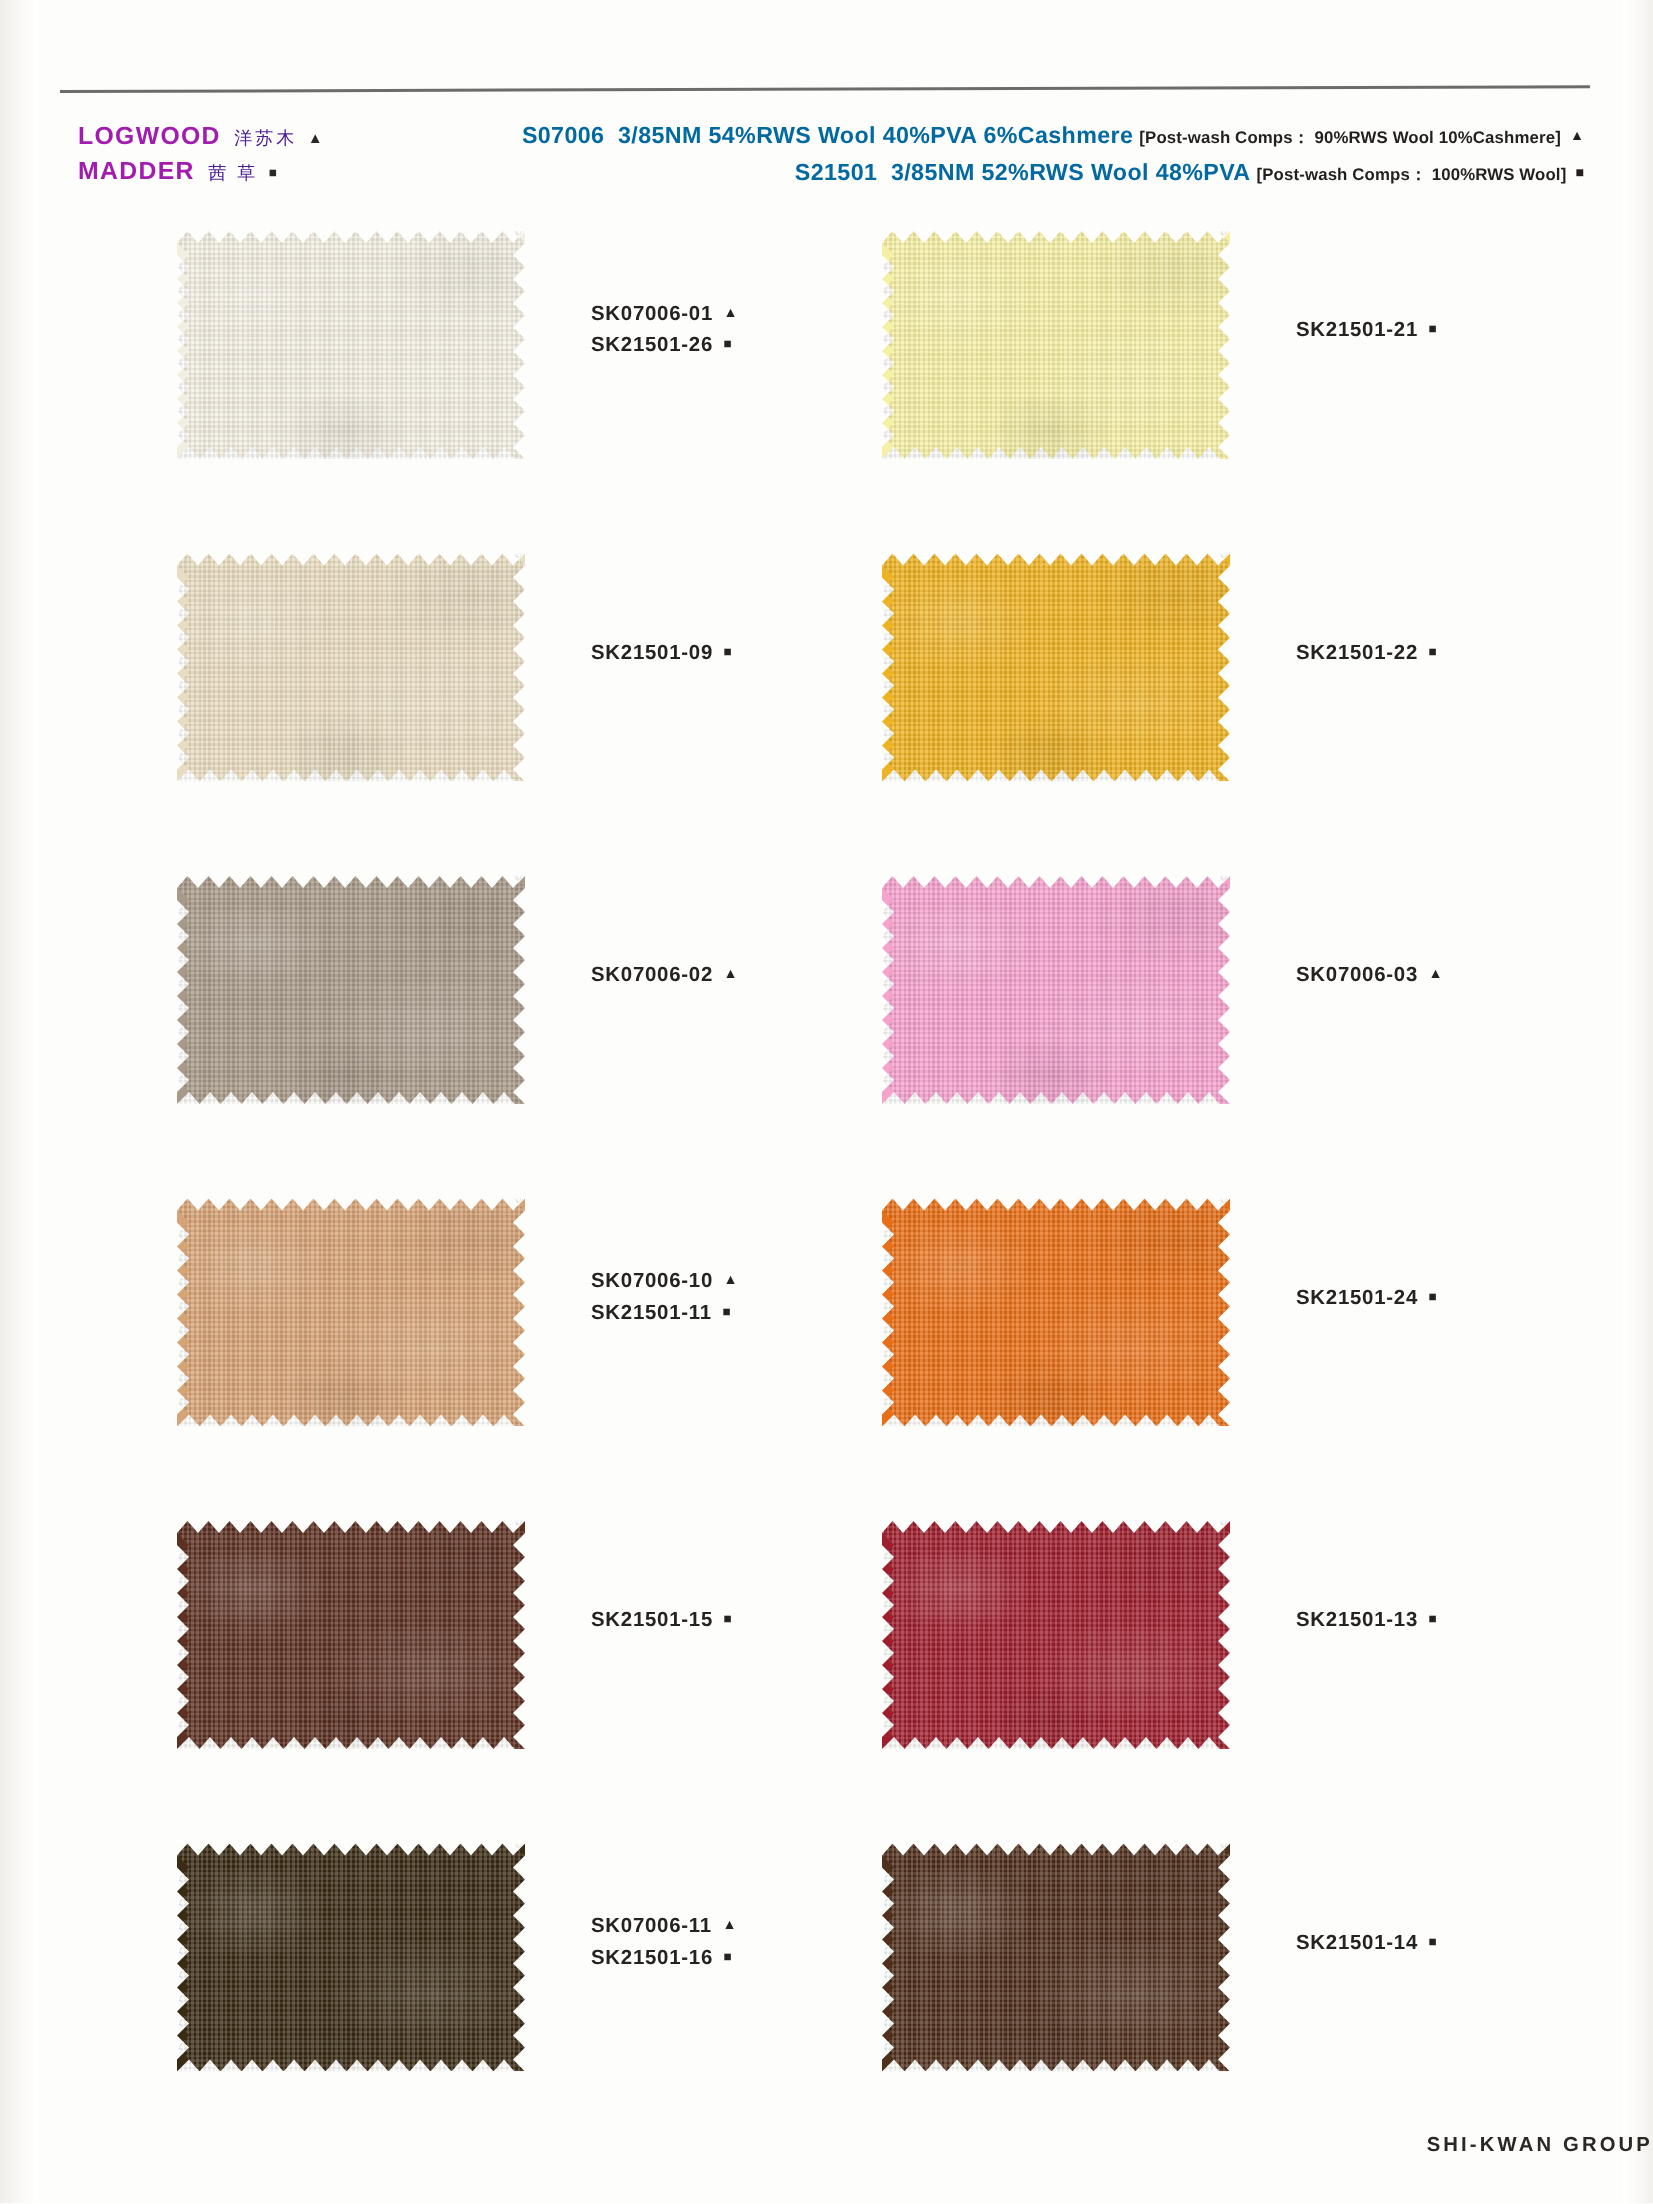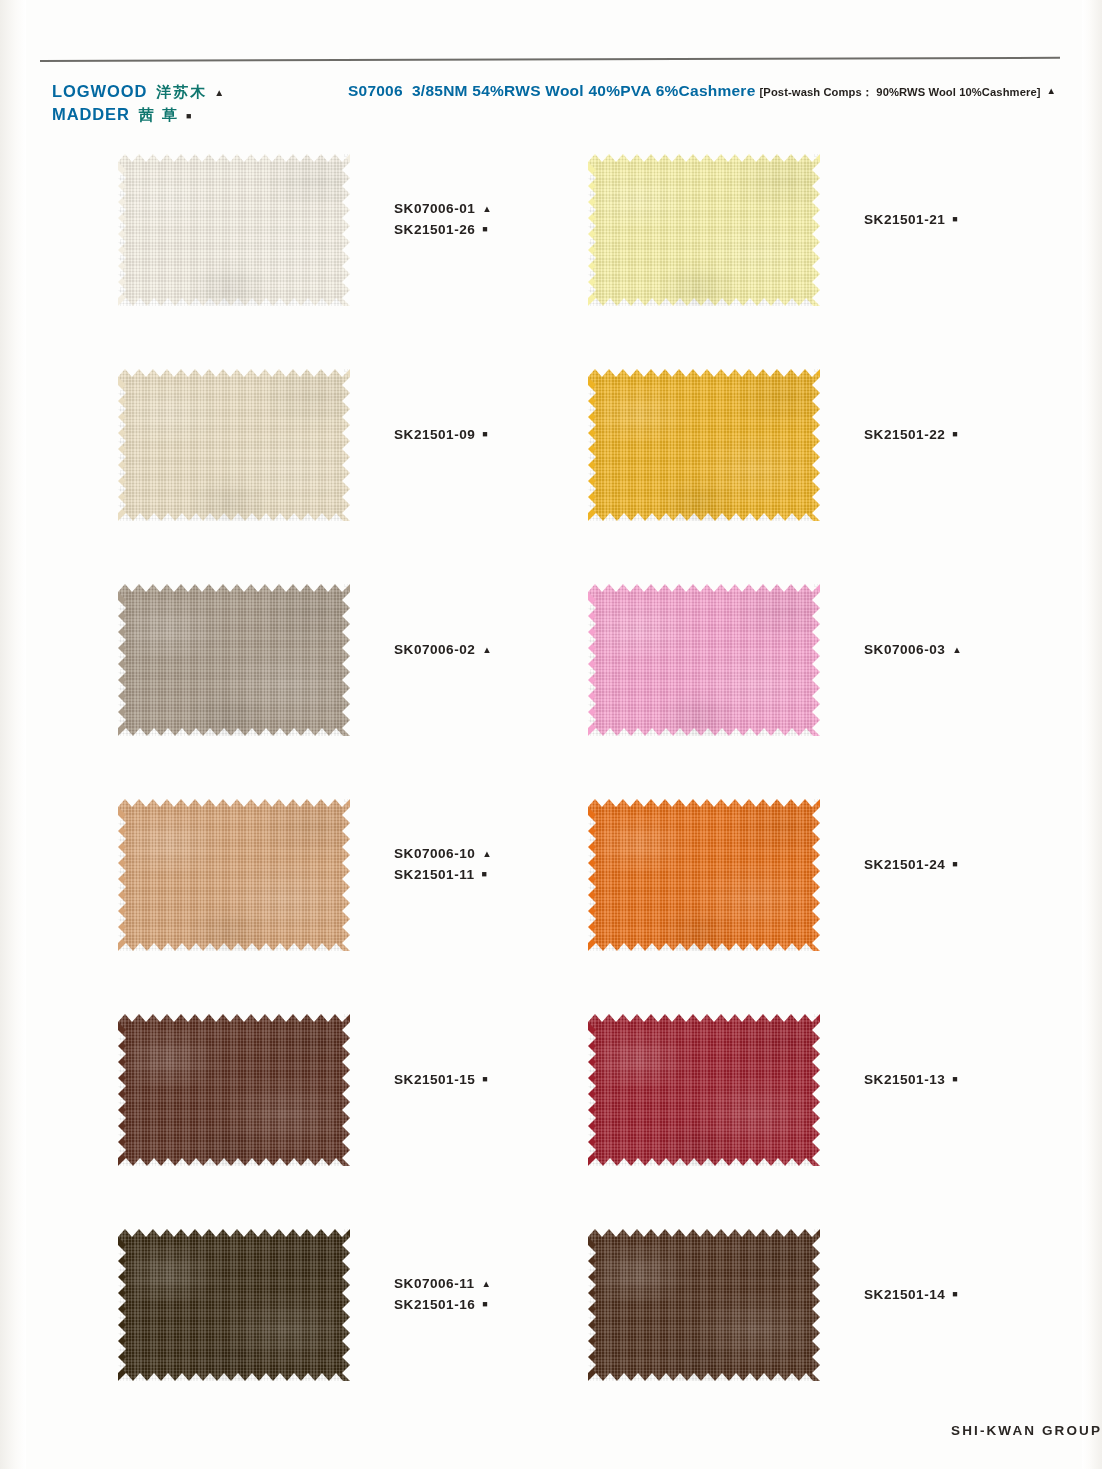--- a/index.html
+++ b/index.html
@@ -62,28 +62,28 @@
   }
   .dye-row {
     display: flex;
     align-items: baseline;
     white-space: nowrap;
   }
   .dye-en {
     font-size: 16.5px;
     font-weight: 700;
     letter-spacing: 0.9px;
-    color: #0369a1;
+    color: #a21caf;
   }
   .dye-cn {
-    font-size: 15px;
-    font-weight: 700;
+    font-size: 12px;
+    font-weight: 400;
     margin-left: 9px;
     letter-spacing: 2px;
-    color: #0f766e;
+    color: #4c1d95;
   }
   .mark {
     margin-left: 7px;
     font-size: 10px;
     line-height: 1;
     color: #2b2724;
     position: relative;
     top: -1px;
   }
   .mark-sq { font-size: 9px; }
@@ -249,20 +249,27 @@
     </div>
 
     <div class="spec-block">
       <div class="spec-line">
         <span class="spec-main">S07006</span>
         <span class="spec-main">&nbsp;&nbsp;</span>
         <span class="spec-main">3/85NM 54%RWS Wool 40%PVA 6%Cashmere</span>
         <span class="spec-sub">[Post-wash Comps： 90%RWS Wool 10%Cashmere]</span>
         <span class="spec-mark">▲</span>
       </div>
+      <div class="spec-line">
+        <span class="spec-main">S21501</span>
+        <span class="spec-main">&nbsp;&nbsp;</span>
+        <span class="spec-main">3/85NM 52%RWS Wool 48%PVA</span>
+        <span class="spec-sub">[Post-wash Comps： 100%RWS Wool]</span>
+        <span class="spec-mark">■</span>
+      </div>
     </div>
   </div>
 
   <div class="grid">
 
     <div class="row">
       <div class="cell left">
         <div class="swatch-wrap">
           <svg class="swatch" viewBox="0 0 232 152" preserveAspectRatio="none">
             <defs>

